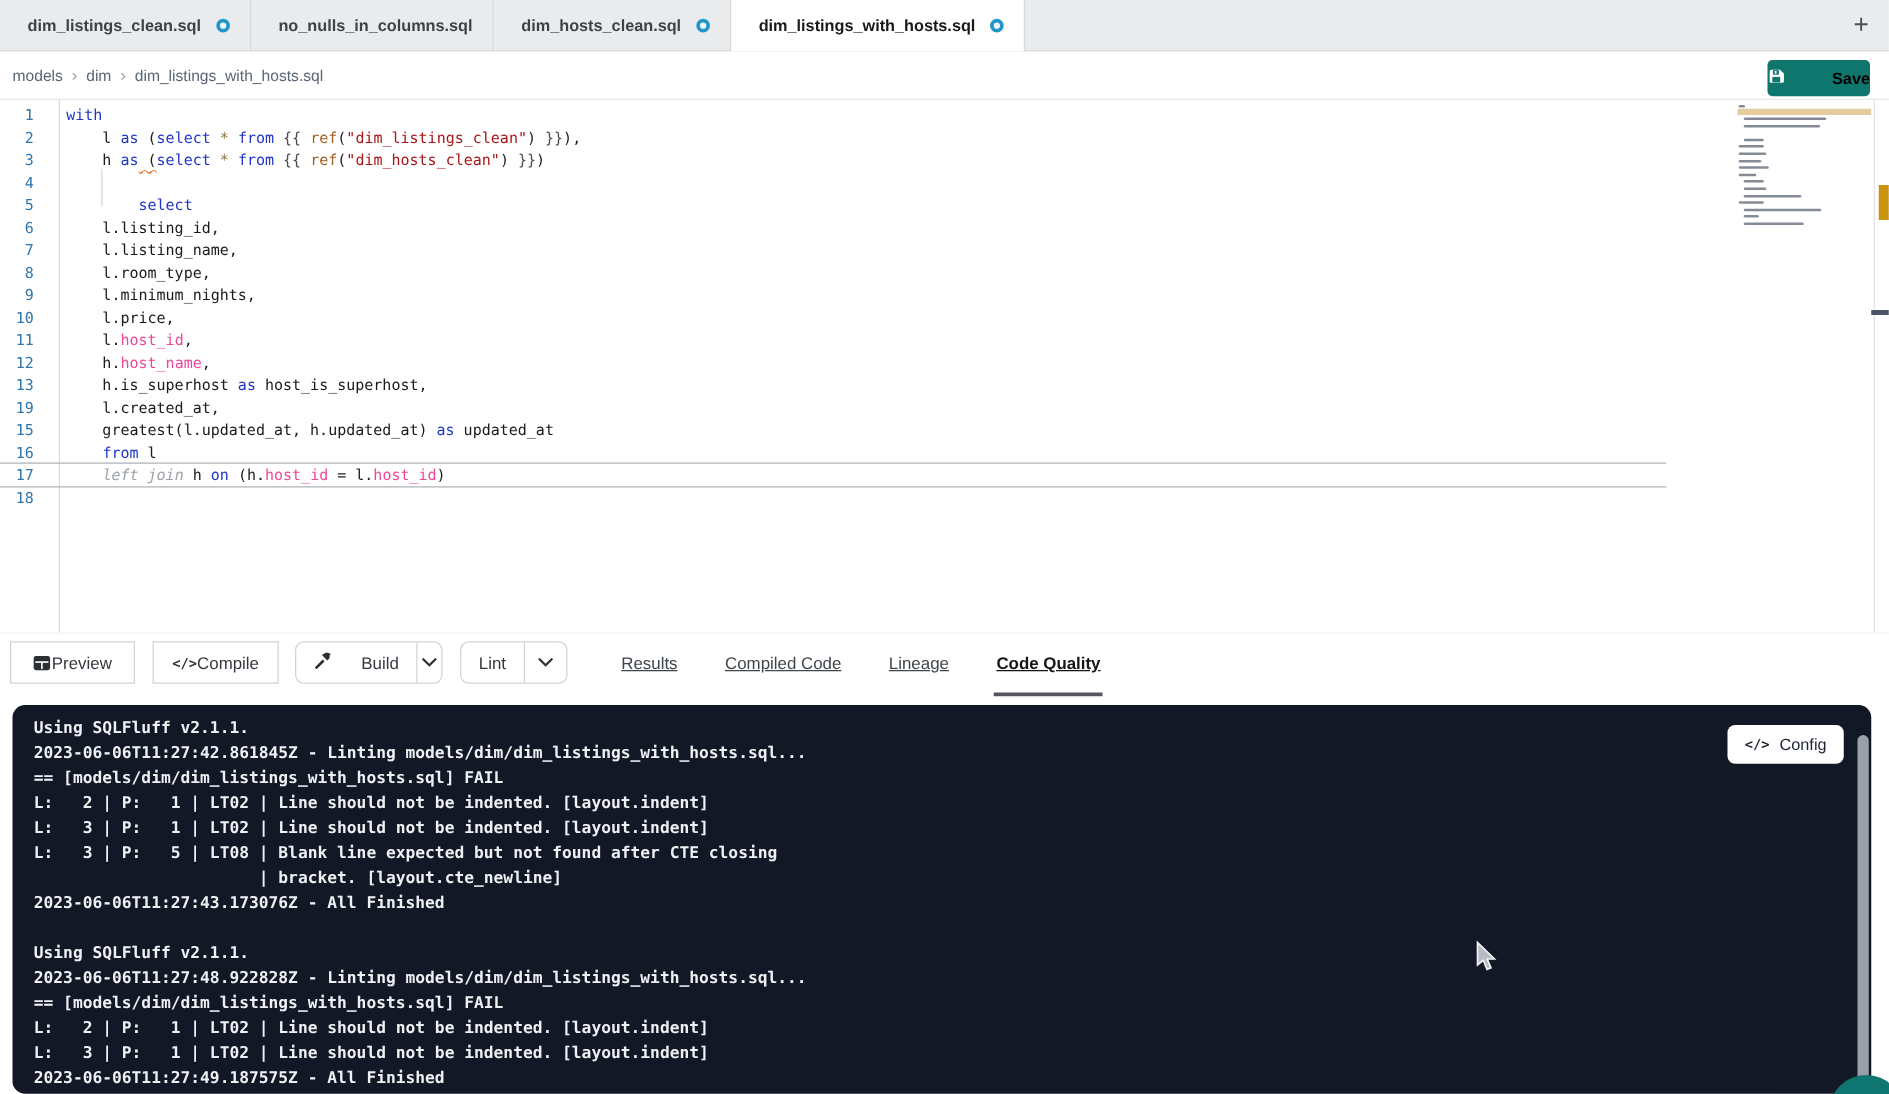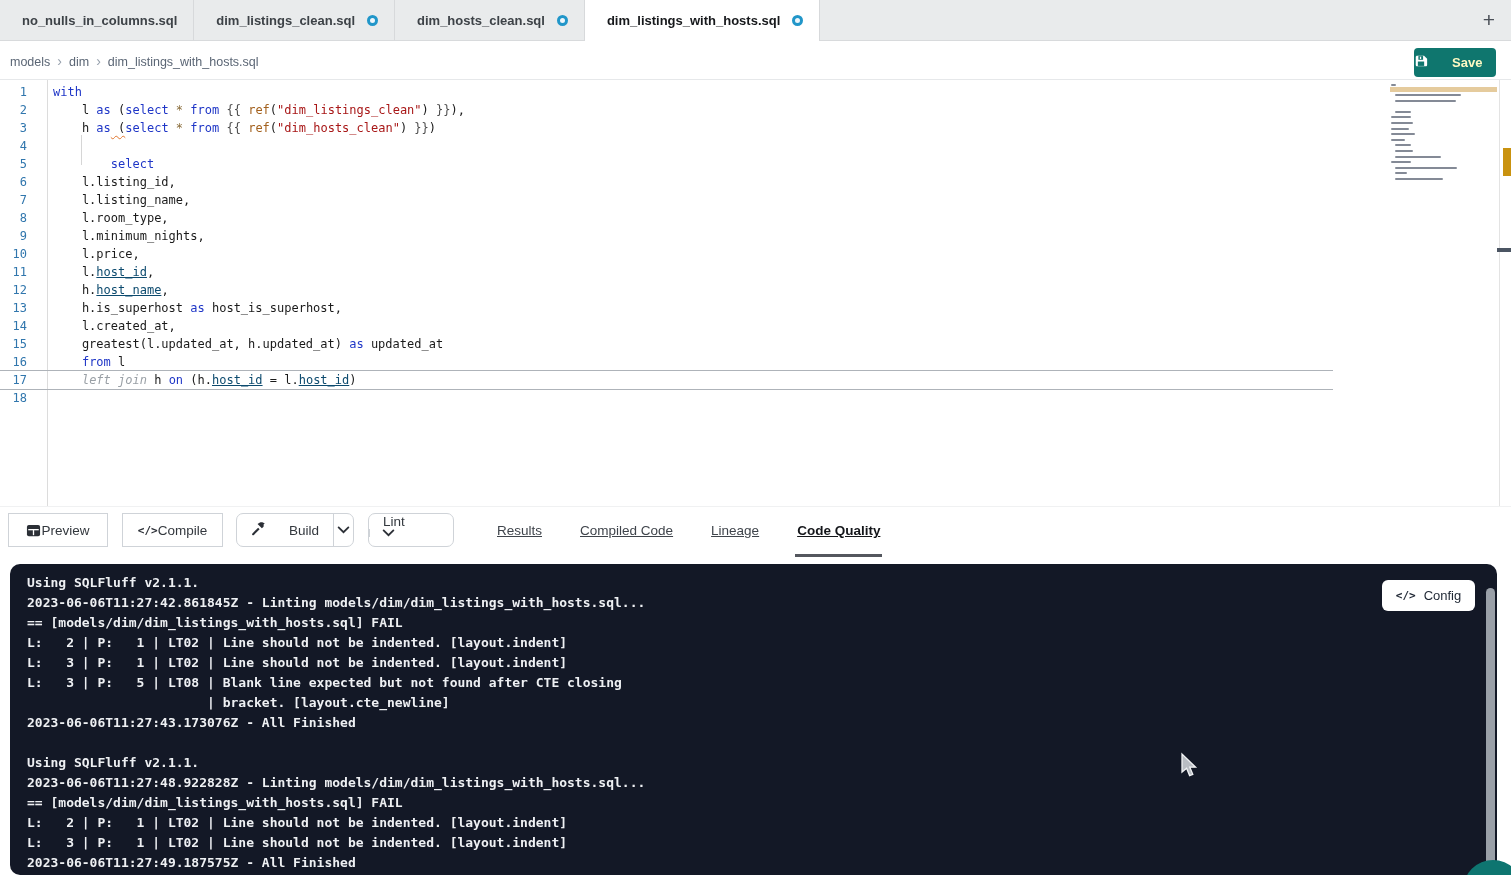--- a/index.html
+++ b/index.html
@@ -19,38 +19,38 @@
              font-size:21px; color:#4b5058; display:flex; align-items:center;
              justify-content:center; cursor:pointer; font-weight:400; }
 
   
   #crumbbar { position:absolute; left:0; top:42px; width:1511px; height:38px;
               background:#fff; border-bottom:1px solid #e6e8ea; display:flex;
               align-items:center; padding-left:10px; }
   .crumb { font-size:12.5px; color:#5b6675; }
   .crumb-sep { font-size:14px; color:#97a1ad; margin:0 7px; }
   #save-btn { position:absolute; right:15px; top:48px; width:82px; height:29px;
-              background:#0f766e; border-radius:4px; color:#fef9c3; font-size:13px;
-              font-weight:700; display:flex; align-items:center; justify-content:flex-start;
-              gap:24px; cursor:pointer; }
+              background:#0f766e; border-radius:4px; color:#000000; font-size:13px;
+              font-weight:700; display:flex; align-items:center; justify-content:space-between;
+              gap:8px; cursor:pointer; }
 
   
   #editor { position:absolute; left:0; top:80px; width:1511px; height:426px; background:#fff; }
   #gutter-line { position:absolute; left:47px; top:0; width:1px; height:426px; background:#dcdcdc; }
   #code { position:absolute; left:0; top:3px; font-family:"DejaVu Sans Mono", monospace;
           font-size:12px; line-height:18px; }
   .code-line { position:relative; height:18px; width:1333px; display:flex; white-space:pre; }
   .code-line .ln { display:inline-block; width:47px; padding-right:20px; text-align:right;
                    color:#3076ad; flex:0 0 auto; }
   .code-line .ct { padding-left:6px; color:#1a1a1a; }
   .code-line.active::before, .code-line.active::after { content:''; position:absolute;
         left:0; width:1333px; height:1px; background:#aeb3b9; }
   .code-line.active::before { top:-1px; } .code-line.active::after { bottom:-1px; }
   .tok-kw   { color:#1f36c7; }
-  .tok-mg   { color:#0c4a6e;text-decoration:underline; }
+  .tok-mg   { color:#ec4899; }
   .tok-str  { color:#a81717; }
   .tok-fn   { color:#a3611e; }
   .tok-br   { color:#4d4d4d; }
   .tok-op   { color:#8a6d3b; }
   .tok-gray { color:#9aa0a6;font-style:italic; }
   .tok-sq { text-decoration: underline wavy #e0762e 1px; text-underline-offset:3px; }
   #indent-guide { position:absolute; left:81px; top:55px; width:1px; height:30px; background:#d6d6d6; }
 
   
   #minimap { position:absolute; left:1390px; top:4px; width:106px; height:200px; }
@@ -92,25 +92,25 @@
                     background:#9aa0a8; border-radius:5px; }
   #help-bubble { position:absolute; left:1463px; top:860px; width:60px; height:60px;
                  border-radius:50%; background:#0e7570; }
   #mouse-cursor { position:absolute; left:1178px; top:752px; pointer-events:none; }
 </style>
 </head>
 <body>
 
 <div id="tabbar">
     <div class="ftab">
-      <span>no_nulls_in_columns.sql</span>
-    </div>
-    <div class="ftab">
       <span>dim_listings_clean.sql</span>
       <span class="dot"></span>
+    </div>
+    <div class="ftab">
+      <span>no_nulls_in_columns.sql</span>
     </div>
     <div class="ftab">
       <span>dim_hosts_clean.sql</span>
       <span class="dot"></span>
     </div>
     <div class="ftab active">
       <span>dim_listings_with_hosts.sql</span>
       <span class="dot"></span>
     </div>
   </div>
@@ -141,21 +141,21 @@
       <div class="code-line"><span class="ln">4</span><span class="ct"></span></div>
       <div class="code-line"><span class="ln">5</span><span class="ct"><span class="tok-plain">        </span><span class="tok-kw">select</span></span></div>
       <div class="code-line"><span class="ln">6</span><span class="ct"><span class="tok-plain">    l.listing_id,</span></span></div>
       <div class="code-line"><span class="ln">7</span><span class="ct"><span class="tok-plain">    l.listing_name,</span></span></div>
       <div class="code-line"><span class="ln">8</span><span class="ct"><span class="tok-plain">    l.room_type,</span></span></div>
       <div class="code-line"><span class="ln">9</span><span class="ct"><span class="tok-plain">    l.minimum_nights,</span></span></div>
       <div class="code-line"><span class="ln">10</span><span class="ct"><span class="tok-plain">    l.price,</span></span></div>
       <div class="code-line"><span class="ln">11</span><span class="ct"><span class="tok-plain">    l.</span><span class="tok-mg">host_id</span><span class="tok-plain">,</span></span></div>
       <div class="code-line"><span class="ln">12</span><span class="ct"><span class="tok-plain">    h.</span><span class="tok-mg">host_name</span><span class="tok-plain">,</span></span></div>
       <div class="code-line"><span class="ln">13</span><span class="ct"><span class="tok-plain">    h.is_superhost </span><span class="tok-kw">as</span><span class="tok-plain"> host_is_superhost,</span></span></div>
-      <div class="code-line"><span class="ln">14</span><span class="ct"><span class="tok-plain">    l.created_at,</span></span></div>
+      <div class="code-line"><span class="ln">19</span><span class="ct"><span class="tok-plain">    l.created_at,</span></span></div>
       <div class="code-line"><span class="ln">15</span><span class="ct"><span class="tok-plain">    greatest(l.updated_at, h.updated_at) </span><span class="tok-kw">as</span><span class="tok-plain"> updated_at</span></span></div>
       <div class="code-line"><span class="ln">16</span><span class="ct"><span class="tok-plain">    </span><span class="tok-kw">from</span><span class="tok-plain"> l</span></span></div>
       <div class="code-line active"><span class="ln">17</span><span class="ct"><span class="tok-plain">    </span><span class="tok-gray">left join</span><span class="tok-plain"> h </span><span class="tok-kw">on</span><span class="tok-plain"> (h.</span><span class="tok-mg">host_id</span><span class="tok-plain"> = l.</span><span class="tok-mg">host_id</span><span class="tok-plain">)</span></span></div>
       <div class="code-line"><span class="ln">18</span><span class="ct"></span></div>
     </div>
   <div id="minimap">
       <div id="mm-band"></div>
       <div class="mm-bar" style="top: 0px; left: 1px; width: 4.6px;"></div>
       <div class="mm-bar" style="top: 10px; left: 5px; width: 65.55px;"></div>
       <div class="mm-bar" style="top: 15.6px; left: 5px; width: 60.95px;"></div>
@@ -202,21 +202,21 @@
           </svg>
       </span>
       <span>Build</span>
     </div>
     <div class="caret">
       <svg width="13" height="8" viewBox="0 0 14 9">
           <path d="M1.5 1.5 7 7l5.5-5.5" stroke="#2b2f36" stroke-width="2" fill="none" stroke-linecap="round"></path>
         </svg>
     </div>
   </div>
-  <div class="split" style="left:368px; width:86px;flex-direction:column;">
+  <div class="split" style="left:368px; width:86px;">
     <div class="main">
       <span>Lint</span>
     </div>
     <div class="caret">
       <svg width="13" height="8" viewBox="0 0 14 9">
           <path d="M1.5 1.5 7 7l5.5-5.5" stroke="#2b2f36" stroke-width="2" fill="none" stroke-linecap="round"></path>
         </svg>
     </div>
   </div>
   <div id="panel-tabs">

